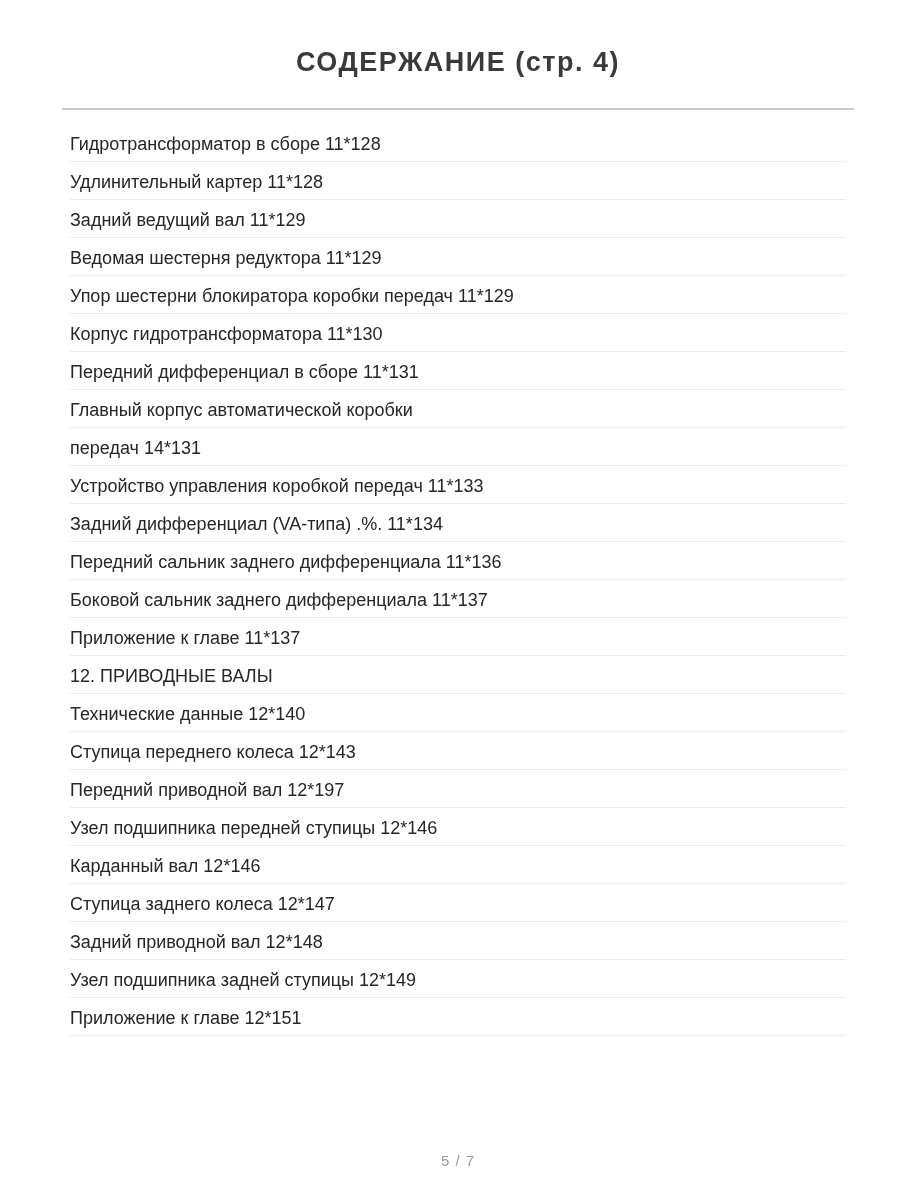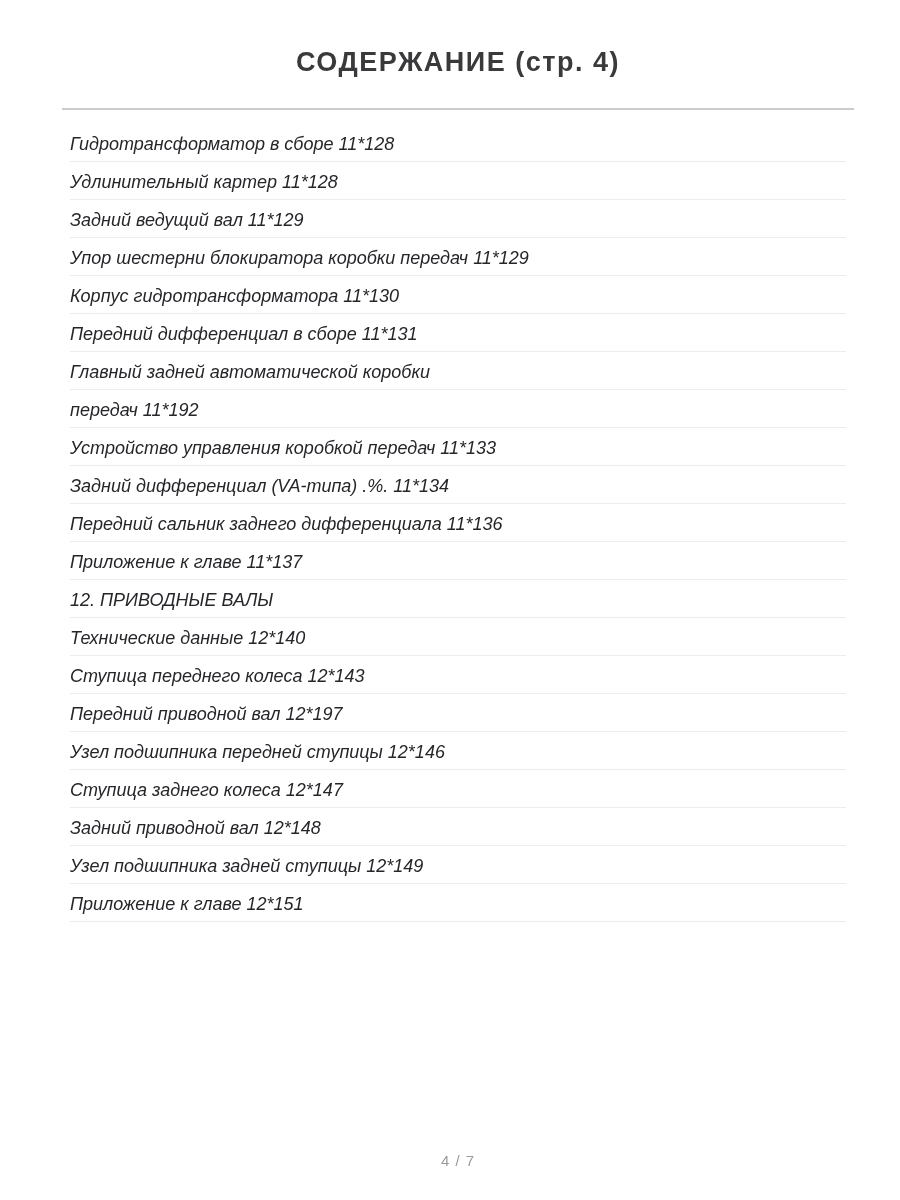--- a/index.html
+++ b/index.html
@@ -40,21 +40,20 @@
   }
   .toc-item {
     height: 34px;
     display: flex;
     align-items: center;
     font-size: 18px;
     color: var(--item-text, #26262a);
     border-bottom: 1px solid var(--row-separator, #ececee);
     white-space: nowrap;
     overflow: hidden;
-    font-style: italic;
   }
   .page-footer {
     position: absolute;
     top: 1140px;
     left: 0;
     right: 0;
     text-align: center;
   }
   .page-indicator {
     font-size: 15px;
@@ -66,36 +65,39 @@
 <body>
 
 <div class="page">
   <div class="content">
     <h1 class="page-title">СОДЕРЖАНИЕ (стр. 4)</h1>
     <hr class="title-divider">
     <ul class="toc" id="toc-list">
         <li class="toc-item">Гидротрансформатор в сборе 11*128</li>
         <li class="toc-item">Удлинительный картер 11*128</li>
         <li class="toc-item">Задний ведущий вал 11*129</li>
+        <li class="toc-item">Ведомая шестерня редуктора 11*129</li>
         <li class="toc-item">Упор шестерни блокиратора коробки передач 11*129</li>
         <li class="toc-item">Корпус гидротрансформатора 11*130</li>
         <li class="toc-item">Передний дифференциал в сборе 11*131</li>
-        <li class="toc-item">Главный задней автоматической коробки</li>
-        <li class="toc-item">передач 11*192</li>
+        <li class="toc-item">Главный корпус автоматической коробки</li>
+        <li class="toc-item">передач 14*131</li>
         <li class="toc-item">Устройство управления коробкой передач 11*133</li>
         <li class="toc-item">Задний дифференциал (VA-типа) .%. 11*134</li>
         <li class="toc-item">Передний сальник заднего дифференциала 11*136</li>
+        <li class="toc-item">Боковой сальник заднего дифференциала 11*137</li>
         <li class="toc-item">Приложение к главе 11*137</li>
         <li class="toc-item">12. ПРИВОДНЫЕ ВАЛЫ</li>
         <li class="toc-item">Технические данные 12*140</li>
         <li class="toc-item">Ступица переднего колеса 12*143</li>
         <li class="toc-item">Передний приводной вал 12*197</li>
         <li class="toc-item">Узел подшипника передней ступицы 12*146</li>
+        <li class="toc-item">Карданный вал 12*146</li>
         <li class="toc-item">Ступица заднего колеса 12*147</li>
         <li class="toc-item">Задний приводной вал 12*148</li>
         <li class="toc-item">Узел подшипника задней ступицы 12*149</li>
         <li class="toc-item">Приложение к главе 12*151</li>
       </ul>
   </div>
   <div class="page-footer">
-    <span class="page-indicator">4 / 7</span>
+    <span class="page-indicator">5 / 7</span>
   </div>
 </div>
 
 </body></html>

